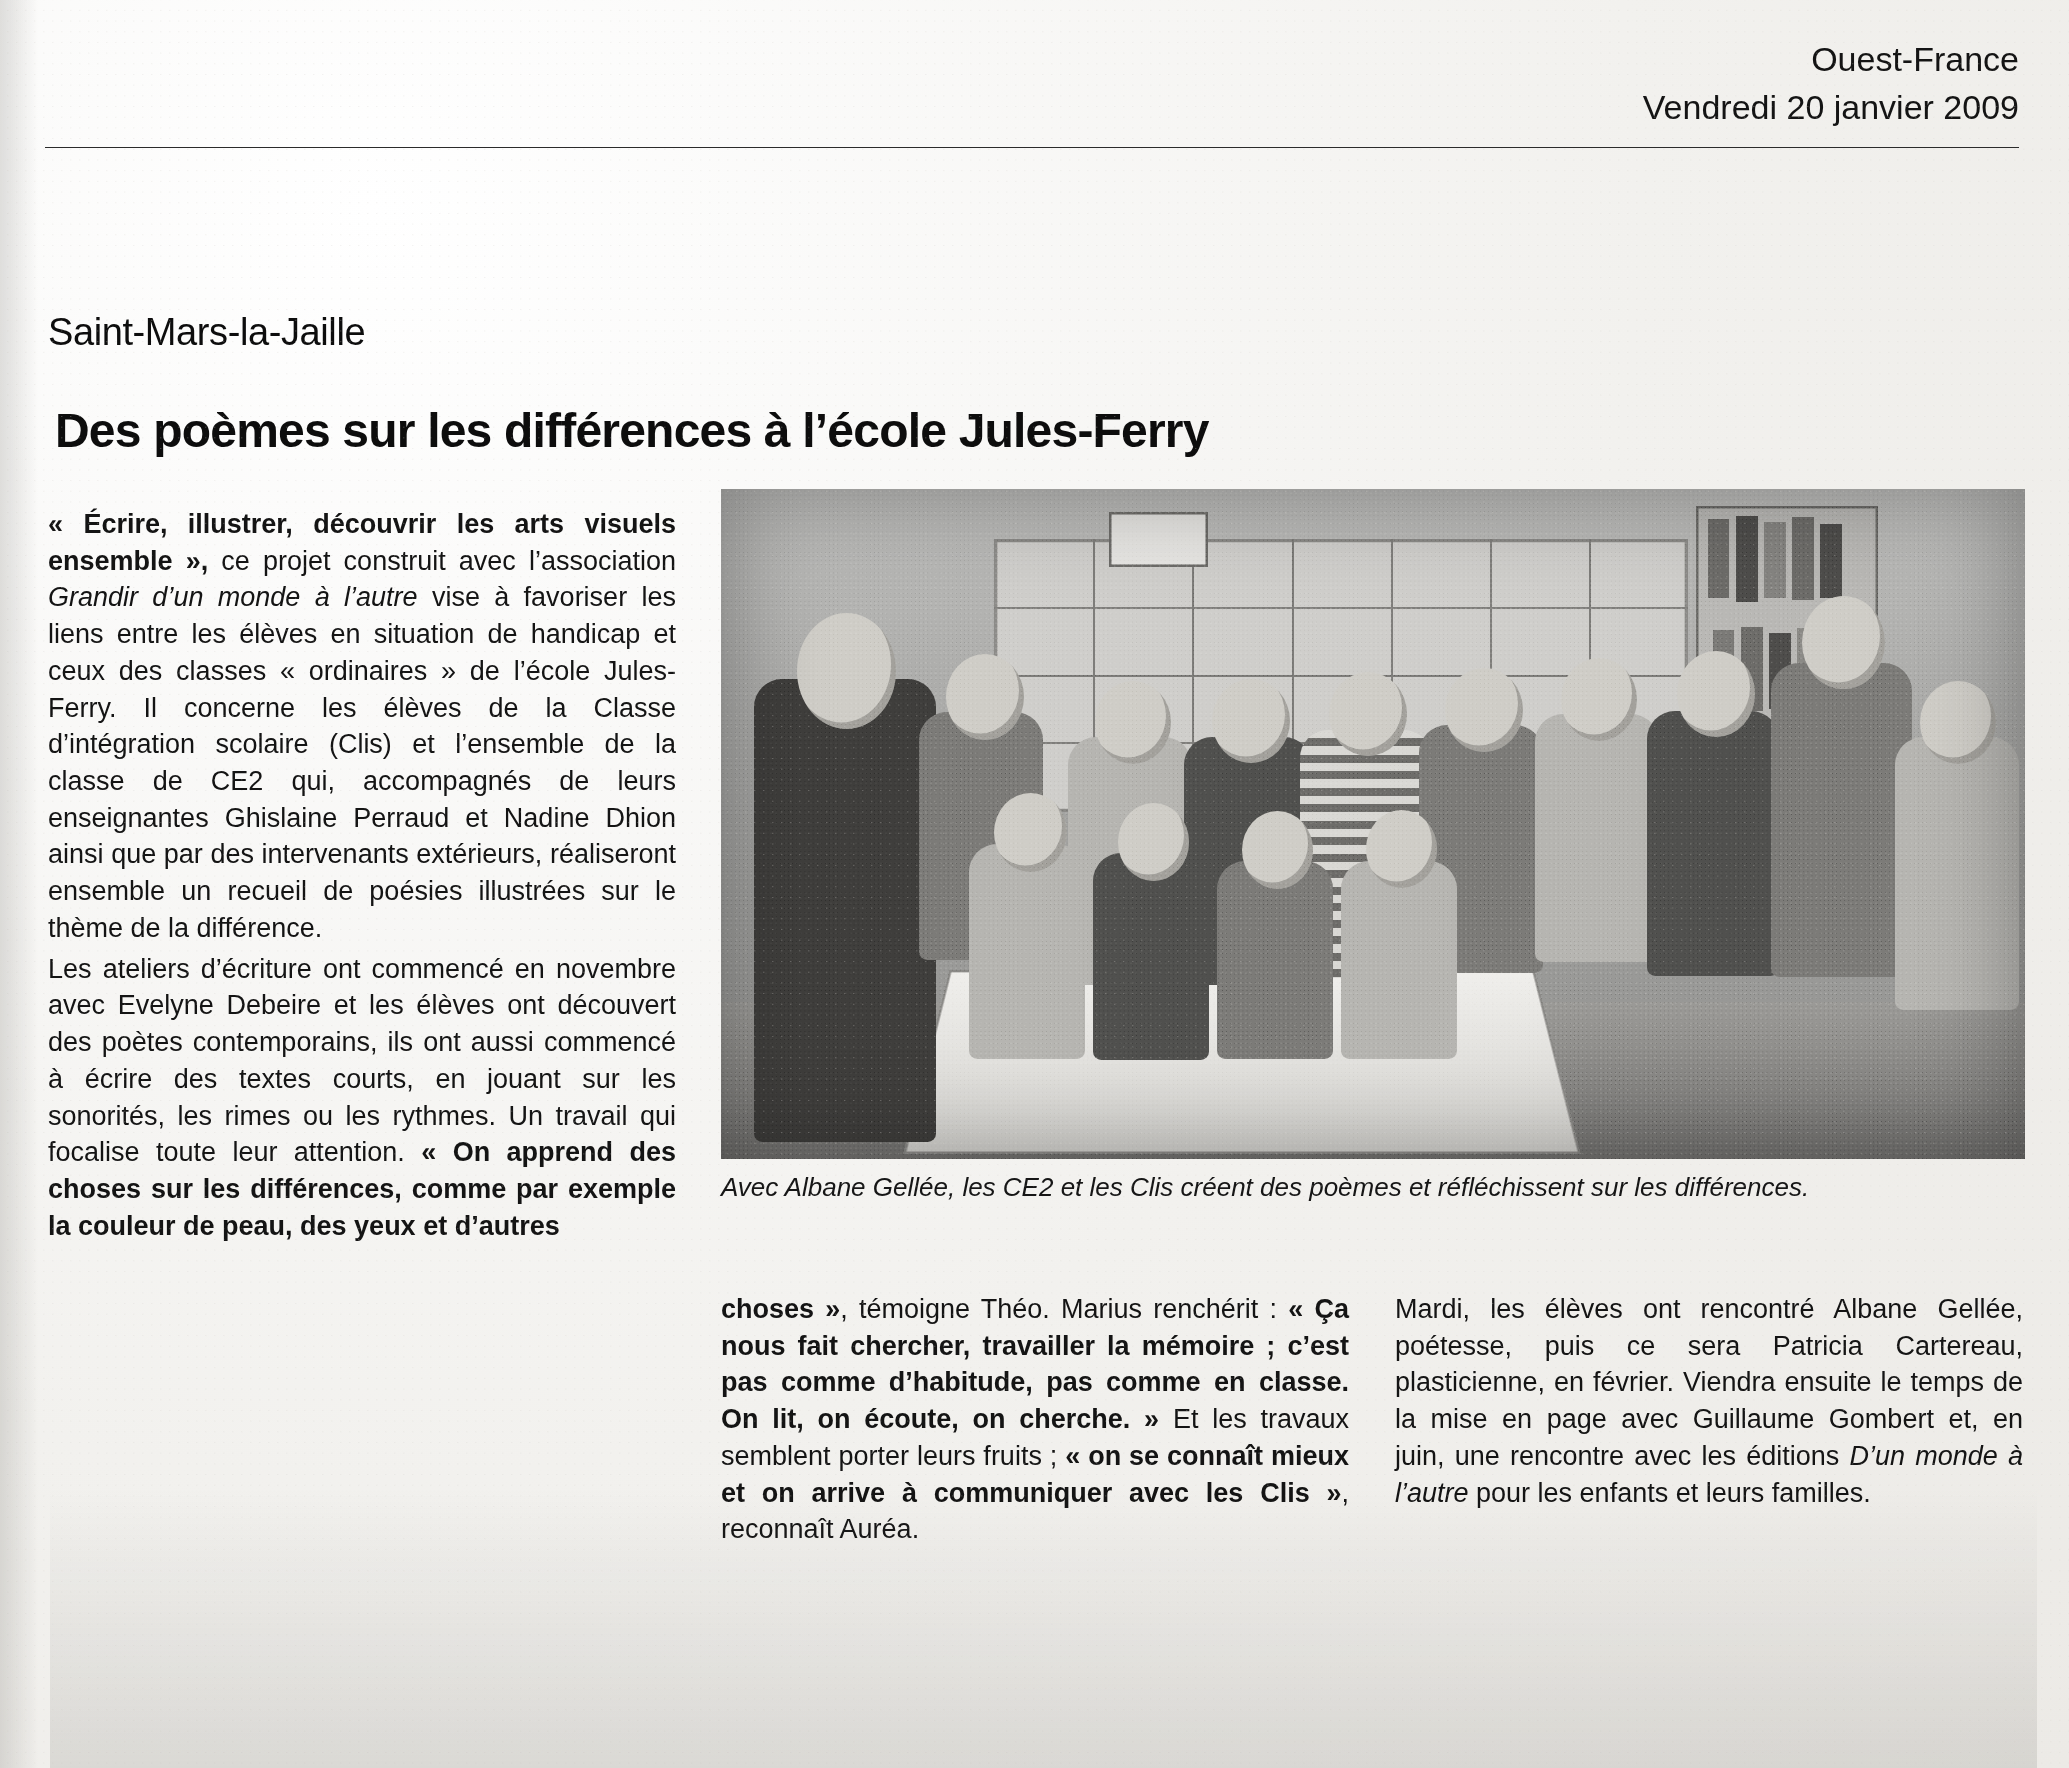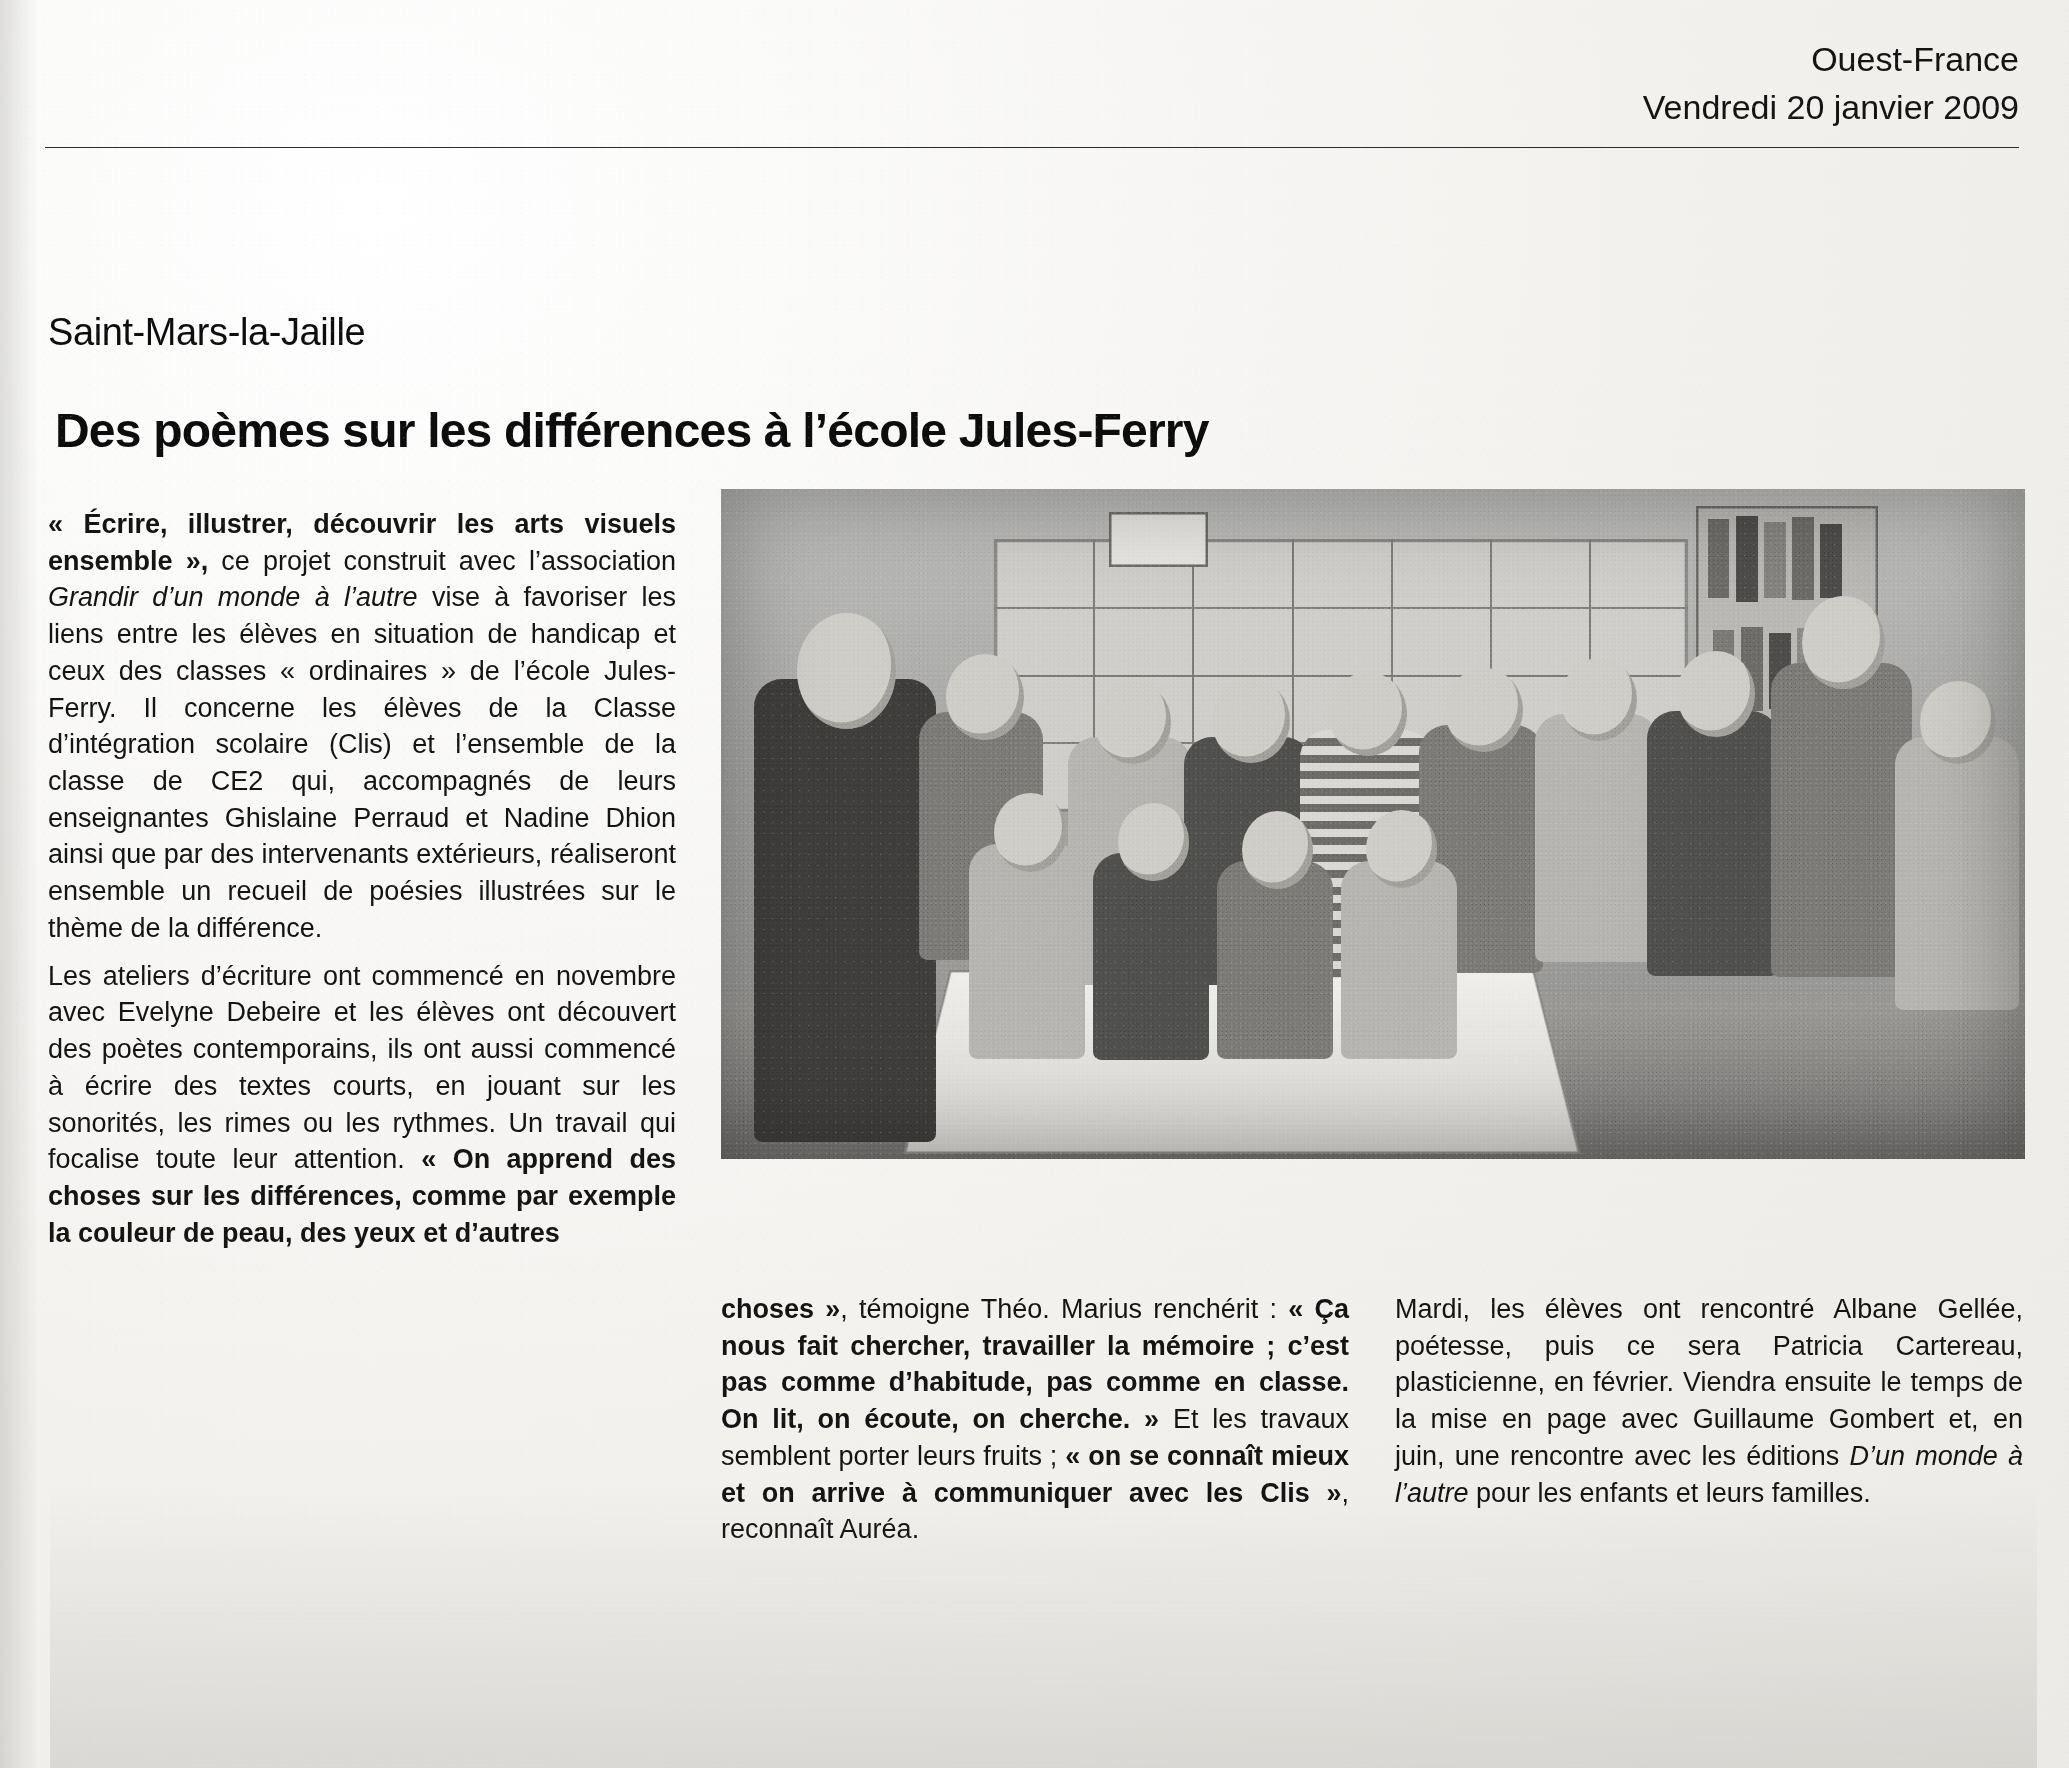--- a/index.html
+++ b/index.html
@@ -115,21 +115,21 @@
   
   .col {
     position: absolute;
     font-size: 27px;
     line-height: 1.36;
     color: #141414;
     text-align: justify;
     hyphens: manual;
   }
   .col p { margin: 0; }
-  .col p + p { margin-top: 11px; text-indent: 0; }
+  .col p + p { margin-top: 4px; text-indent: 0; }
 
   #col1 {
     left: 48px;
     top: 506px;
     width: 628px;
   }
   #col1 .lead { font-weight: bold; }
 
   #col2 {
     left: 721px;
@@ -340,20 +340,21 @@
       <div class="head" style="left:521px; top:322px; width:71px; height:78px;"></div>
 
       <div class="body light" style="left:620px; top:372px; width:116px; height:198px;"></div>
       <div class="head" style="left:645px; top:321px; width:71px; height:78px;"></div>
 
       <div class="ph-grain"></div>
       <div class="ph-vign"></div>
     </div>
   </div>
 
+  <div class="caption">Avec Albane Gellée, les CE2 et les Clis créent des poèmes et réfléchissent sur les différences.</div>
 
   <div class="col" id="col2">
     <p><span class="bold">choses »</span><span>, témoigne Théo. Marius renchérit : </span><span class="bold">« Ça nous fait chercher, travailler la mémoire ; c’est pas comme d’habitude, pas comme en classe. On lit, on écoute, on cherche. »</span><span> Et les travaux semblent porter leurs fruits ; </span><span class="bold">« on se connaît mieux et on arrive à communiquer avec les Clis »</span><span>, reconnaît Auréa.</span></p>
   </div>
 
   <div class="col" id="col3">
     <p><span>    Mardi, les élèves ont rencontré Albane Gellée, poétesse, puis ce sera Patricia Cartereau, plasticienne, en février. Viendra ensuite le temps de la mise en page avec Guillaume Gombert et, en juin, une rencontre avec les éditions </span><span class="ital">D’un monde à l’autre</span><span> pour les enfants et leurs familles.</span></p>
   </div>
 
 </div>

